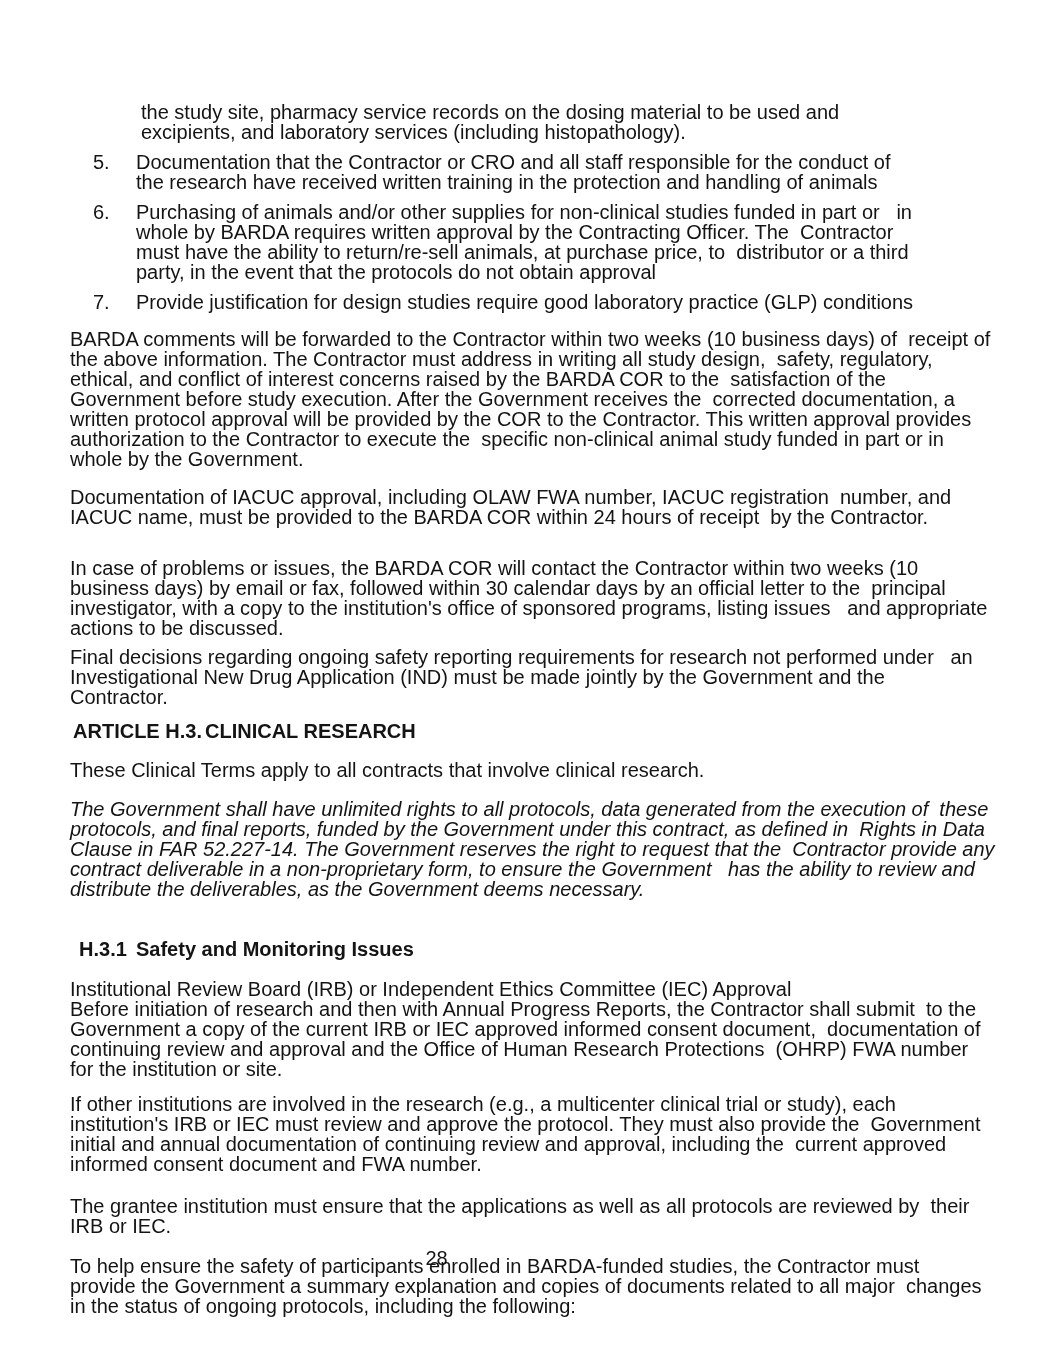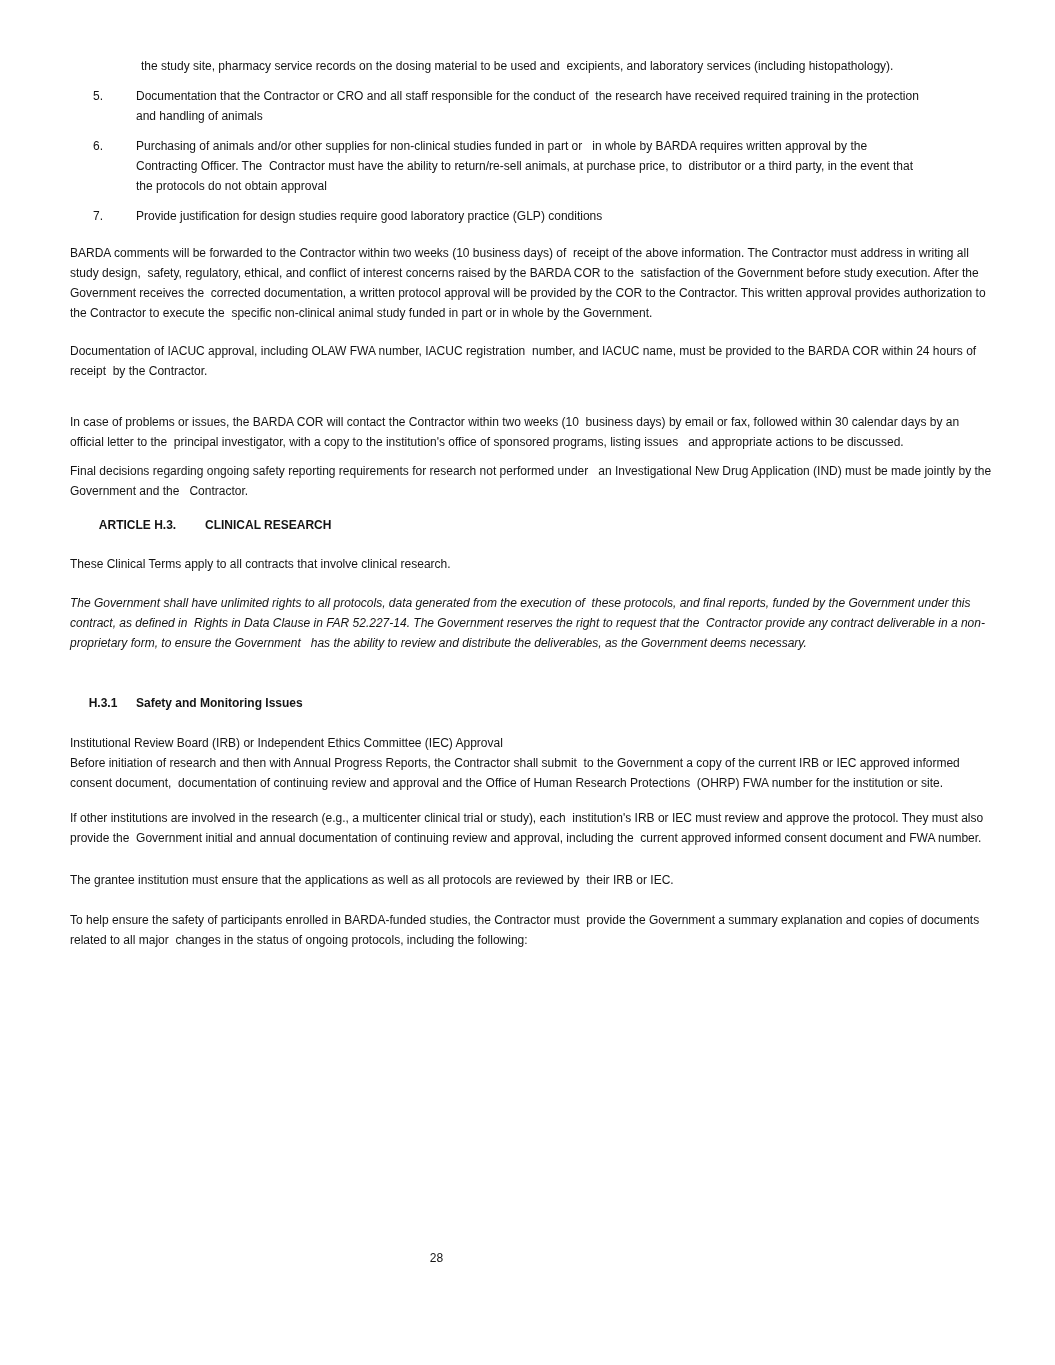--- a/index.html
+++ b/index.html
@@ -2,25 +2,25 @@
 <html><head>
 <meta charset="utf-8">
 <style>
   html, body { margin: 0; padding: 0; background: #ffffff; }
   .page {
     position: relative;
     width: 1055px;
     height: 1365px;
     background: #ffffff;
     font-family: "Liberation Sans", "DejaVu Sans", sans-serif;
-    font-size: 12px;
+    font-size: 20px;
     line-height: 20px;
     color: #141414;
     box-sizing: border-box;
-    padding: 56px 0 0 70px;
+    padding: 102px 0 0 70px;
     overflow: hidden;
   }
   .content { width: 925px; }
   .para { white-space: pre-wrap; margin: 0 0 19px 0; }
   .cont { max-width: 790px; margin-left: 71px; margin-bottom: 10px; }
   .item { position: relative; padding-left: 66px; margin-bottom: 10px; }
   .item .num { position: absolute; left: 23px; top: 0; }
   .item .itext { max-width: 790px; white-space: pre-wrap; }
   .heading { font-weight: bold; margin: 0 0 19px 0; }
   .heading .hnum { display: inline-block; text-align: center; }
@@ -50,21 +50,21 @@
 </head>
 <body>
 
 <div class="page">
   <div class="content">
 
     <div class="para cont">the study site, pharmacy service records on the dosing material to be used and  excipients, and laboratory services (including histopathology).</div>
 
     <div class="item">
       <span class="num">5.</span>
-      <div class="itext">Documentation that the Contractor or CRO and all staff responsible for the conduct of  the research have received required training in the protection and handling of animals</div>
+      <div class="itext">Documentation that the Contractor or CRO and all staff responsible for the conduct of  the research have received written training in the protection and handling of animals</div>
     </div>
 
     <div class="item">
       <span class="num">6.</span>
       <div class="itext">Purchasing of animals and/or other supplies for non-clinical studies funded in part or   in whole by BARDA requires written approval by the Contracting Officer. The  Contractor must have the ability to return/re-sell animals, at purchase price, to  distributor or a third party, in the event that the protocols do not obtain approval</div>
     </div>
 
     <div class="item m-i7">
       <span class="num">7.</span>
       <div class="itext">Provide justification for design studies require good laboratory practice (GLP) conditions</div>

